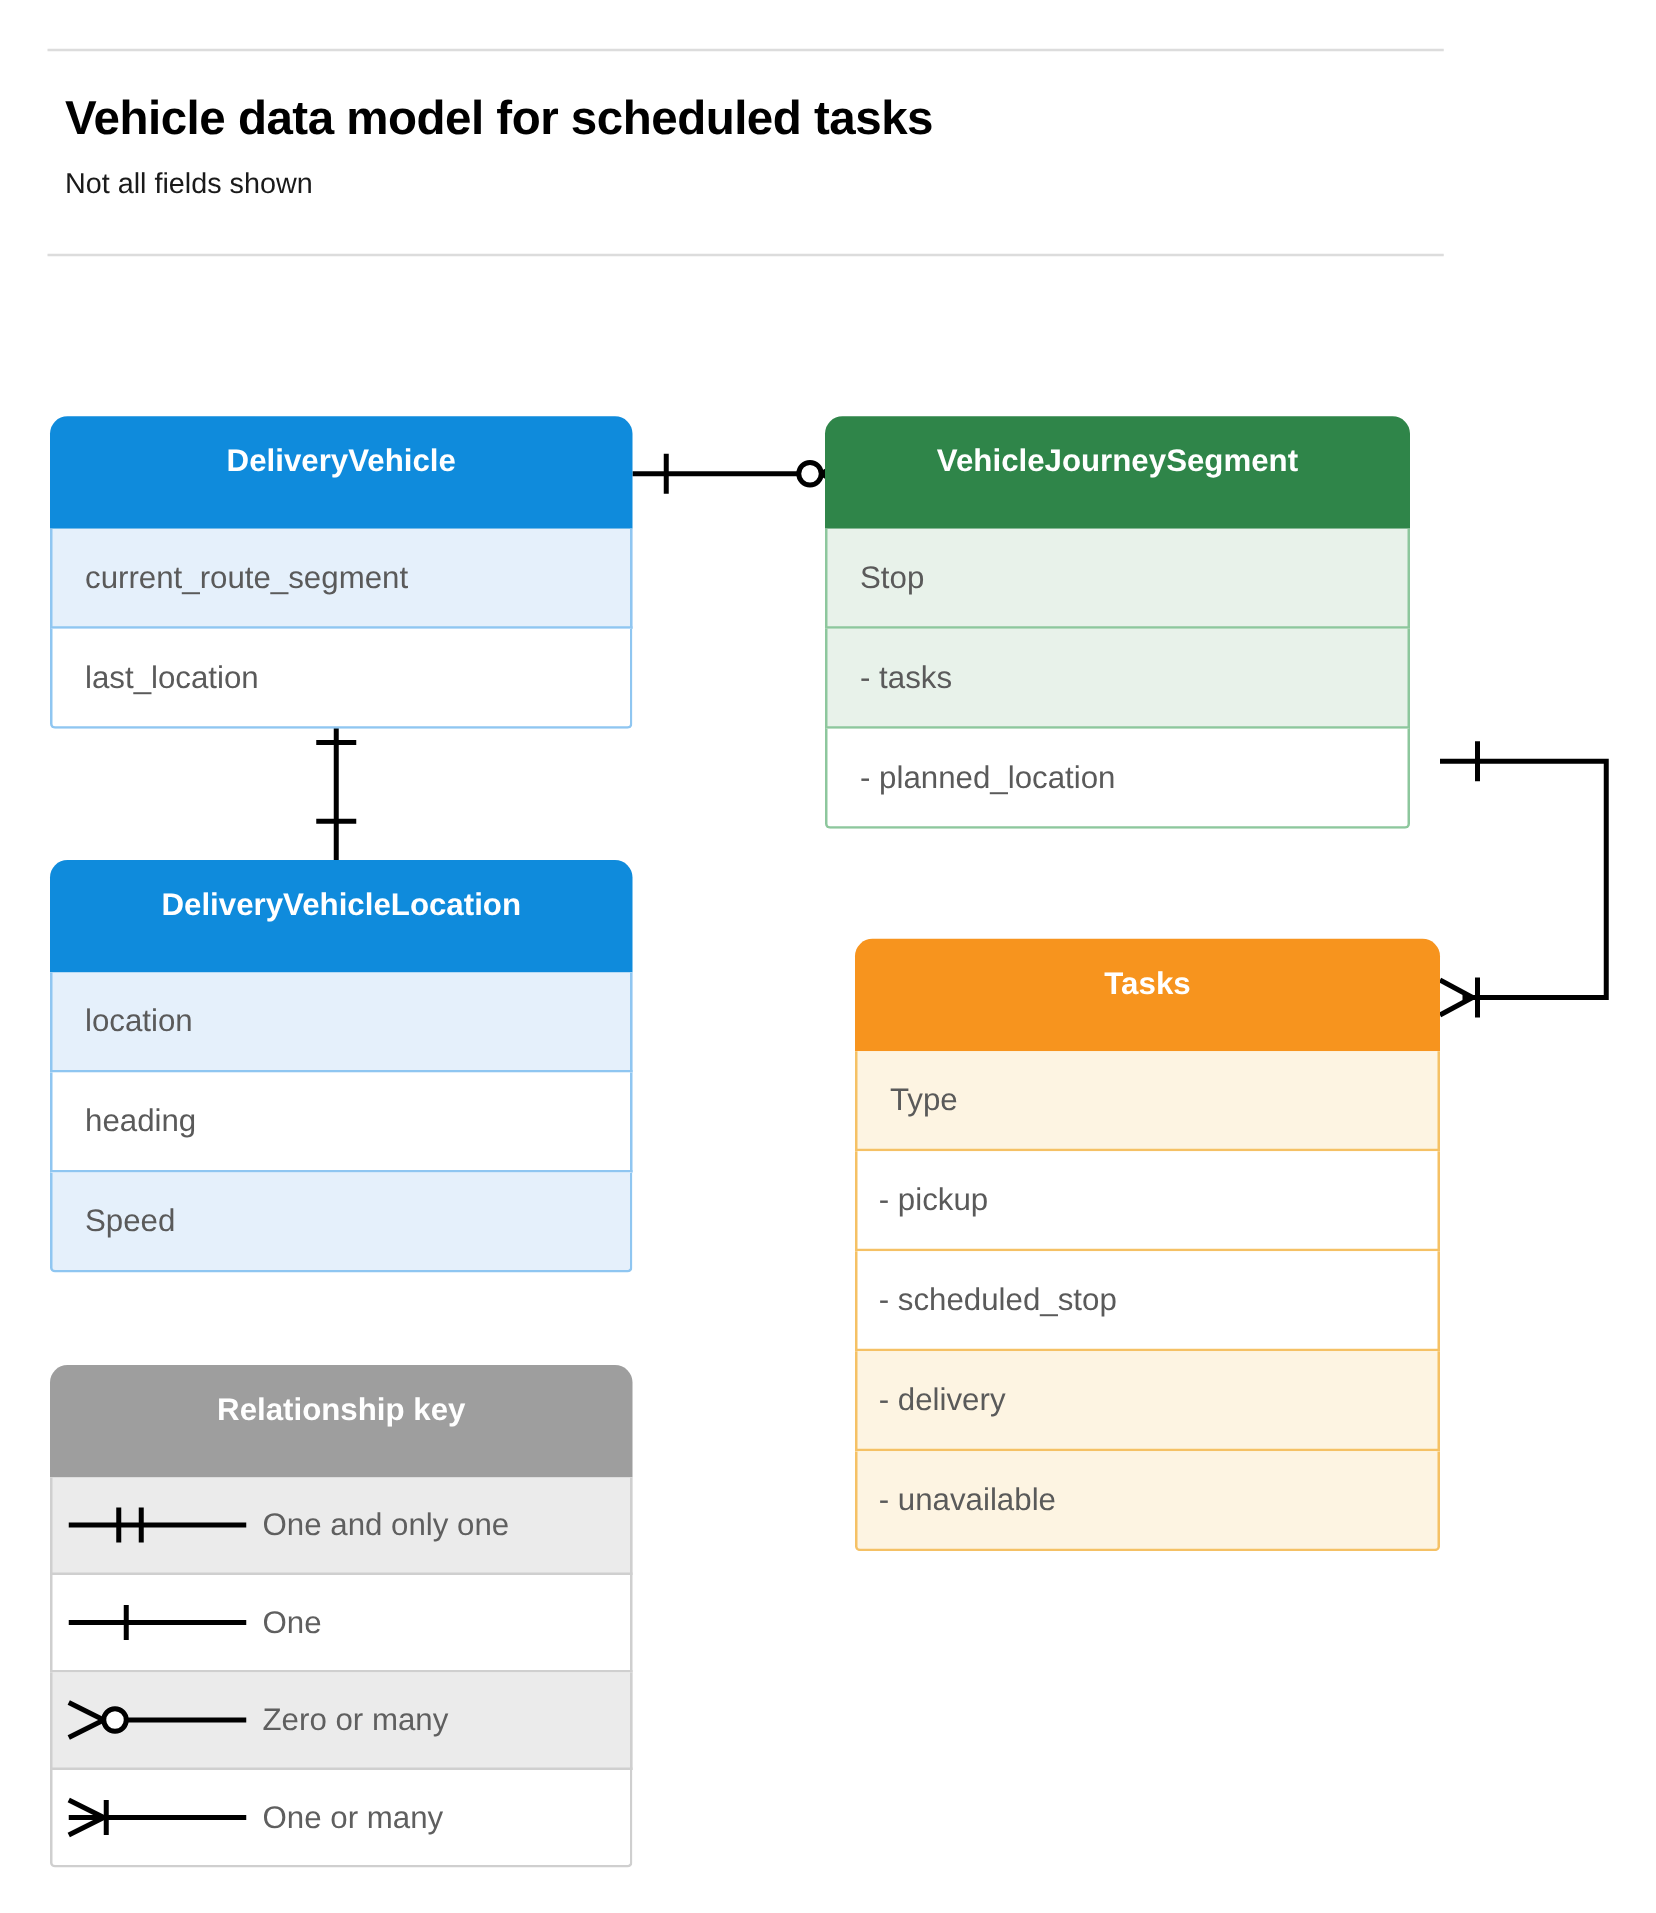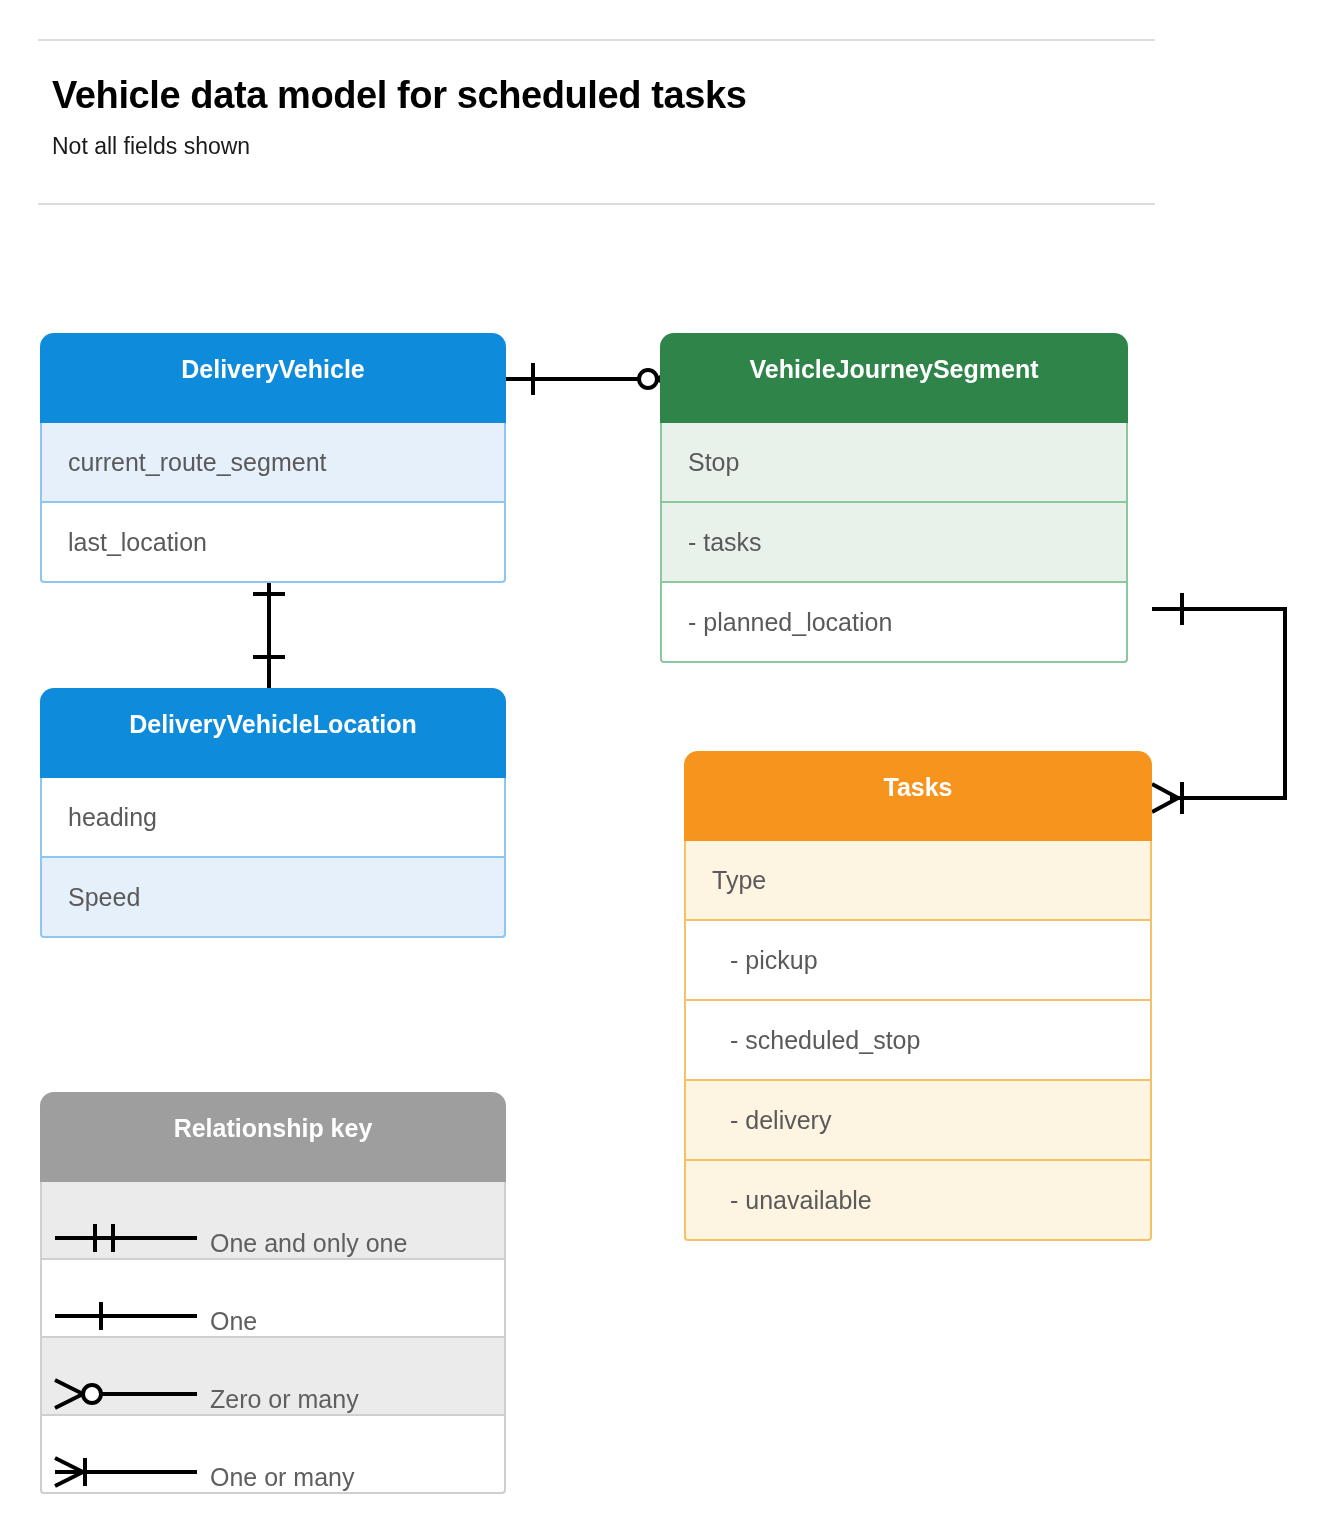--- a/index.html
+++ b/index.html
@@ -72,21 +72,21 @@
     color: #5a5a5a;
     padding-left: 26px;
     border-left-width: 2px;
     border-right-width: 2px;
     border-bottom-width: 2px;
     border-top-width: 0;
     border-style: solid;
     white-space: nowrap;
     overflow: hidden;
   }
-  .entity-row.sub { padding-left: 44px; }
+  .entity-row.sub { padding-left: 17px; }
   .entity-row:last-child { border-radius: 0 0 4px 4px; }
 
   
   .v-blue .entity-header { background: #0f8bdc; }
   .v-blue .entity-row { border-color: #8fc6f1; }
   .v-blue .entity-row.alt { background: #e5f0fb; }
   .v-blue .entity-row.plain { background: #ffffff; }
 
   
   .v-green .entity-header { background: #2f8549; }
@@ -111,21 +111,21 @@
   #legend-box { left: 40px; top: 1092px; width: 466px; }
 
   
   .legend-row {
     box-sizing: border-box;
     height: 78px;
     border-left: 2px solid #cfcfcf;
     border-right: 2px solid #cfcfcf;
     border-bottom: 2px solid #cfcfcf;
     display: flex;
-    align-items: flex-end;
+    align-items: center;
     overflow: hidden;
   }
   .legend-row.alt { background: #ebebeb; }
   .legend-row.plain { background: #ffffff; }
   .legend-row:last-child { border-radius: 0 0 4px 4px; }
   .legend-sym {
     width: 168px;
     flex: none;
     display: flex;
     align-items: center;
@@ -191,20 +191,21 @@
 
 <div class="entity v-green" id="entity-vehicle-journey-segment">
   <div class="entity-header">VehicleJourneySegment</div>
   <div class="entity-row alt">Stop</div>
   <div class="entity-row alt">- tasks</div>
   <div class="entity-row plain">-  planned_location</div>
 </div>
 
 <div class="entity v-blue" id="entity-delivery-vehicle-location">
   <div class="entity-header">DeliveryVehicleLocation</div>
+  <div class="entity-row alt">location</div>
   <div class="entity-row plain">heading</div>
   <div class="entity-row alt">Speed</div>
 </div>
 
 <div class="entity v-orange" id="entity-tasks">
   <div class="entity-header">Tasks</div>
   <div class="entity-row alt">Type</div>
   <div class="entity-row plain sub">-  pickup</div>
   <div class="entity-row plain sub">-  scheduled_stop</div>
   <div class="entity-row alt sub">-  delivery</div>

